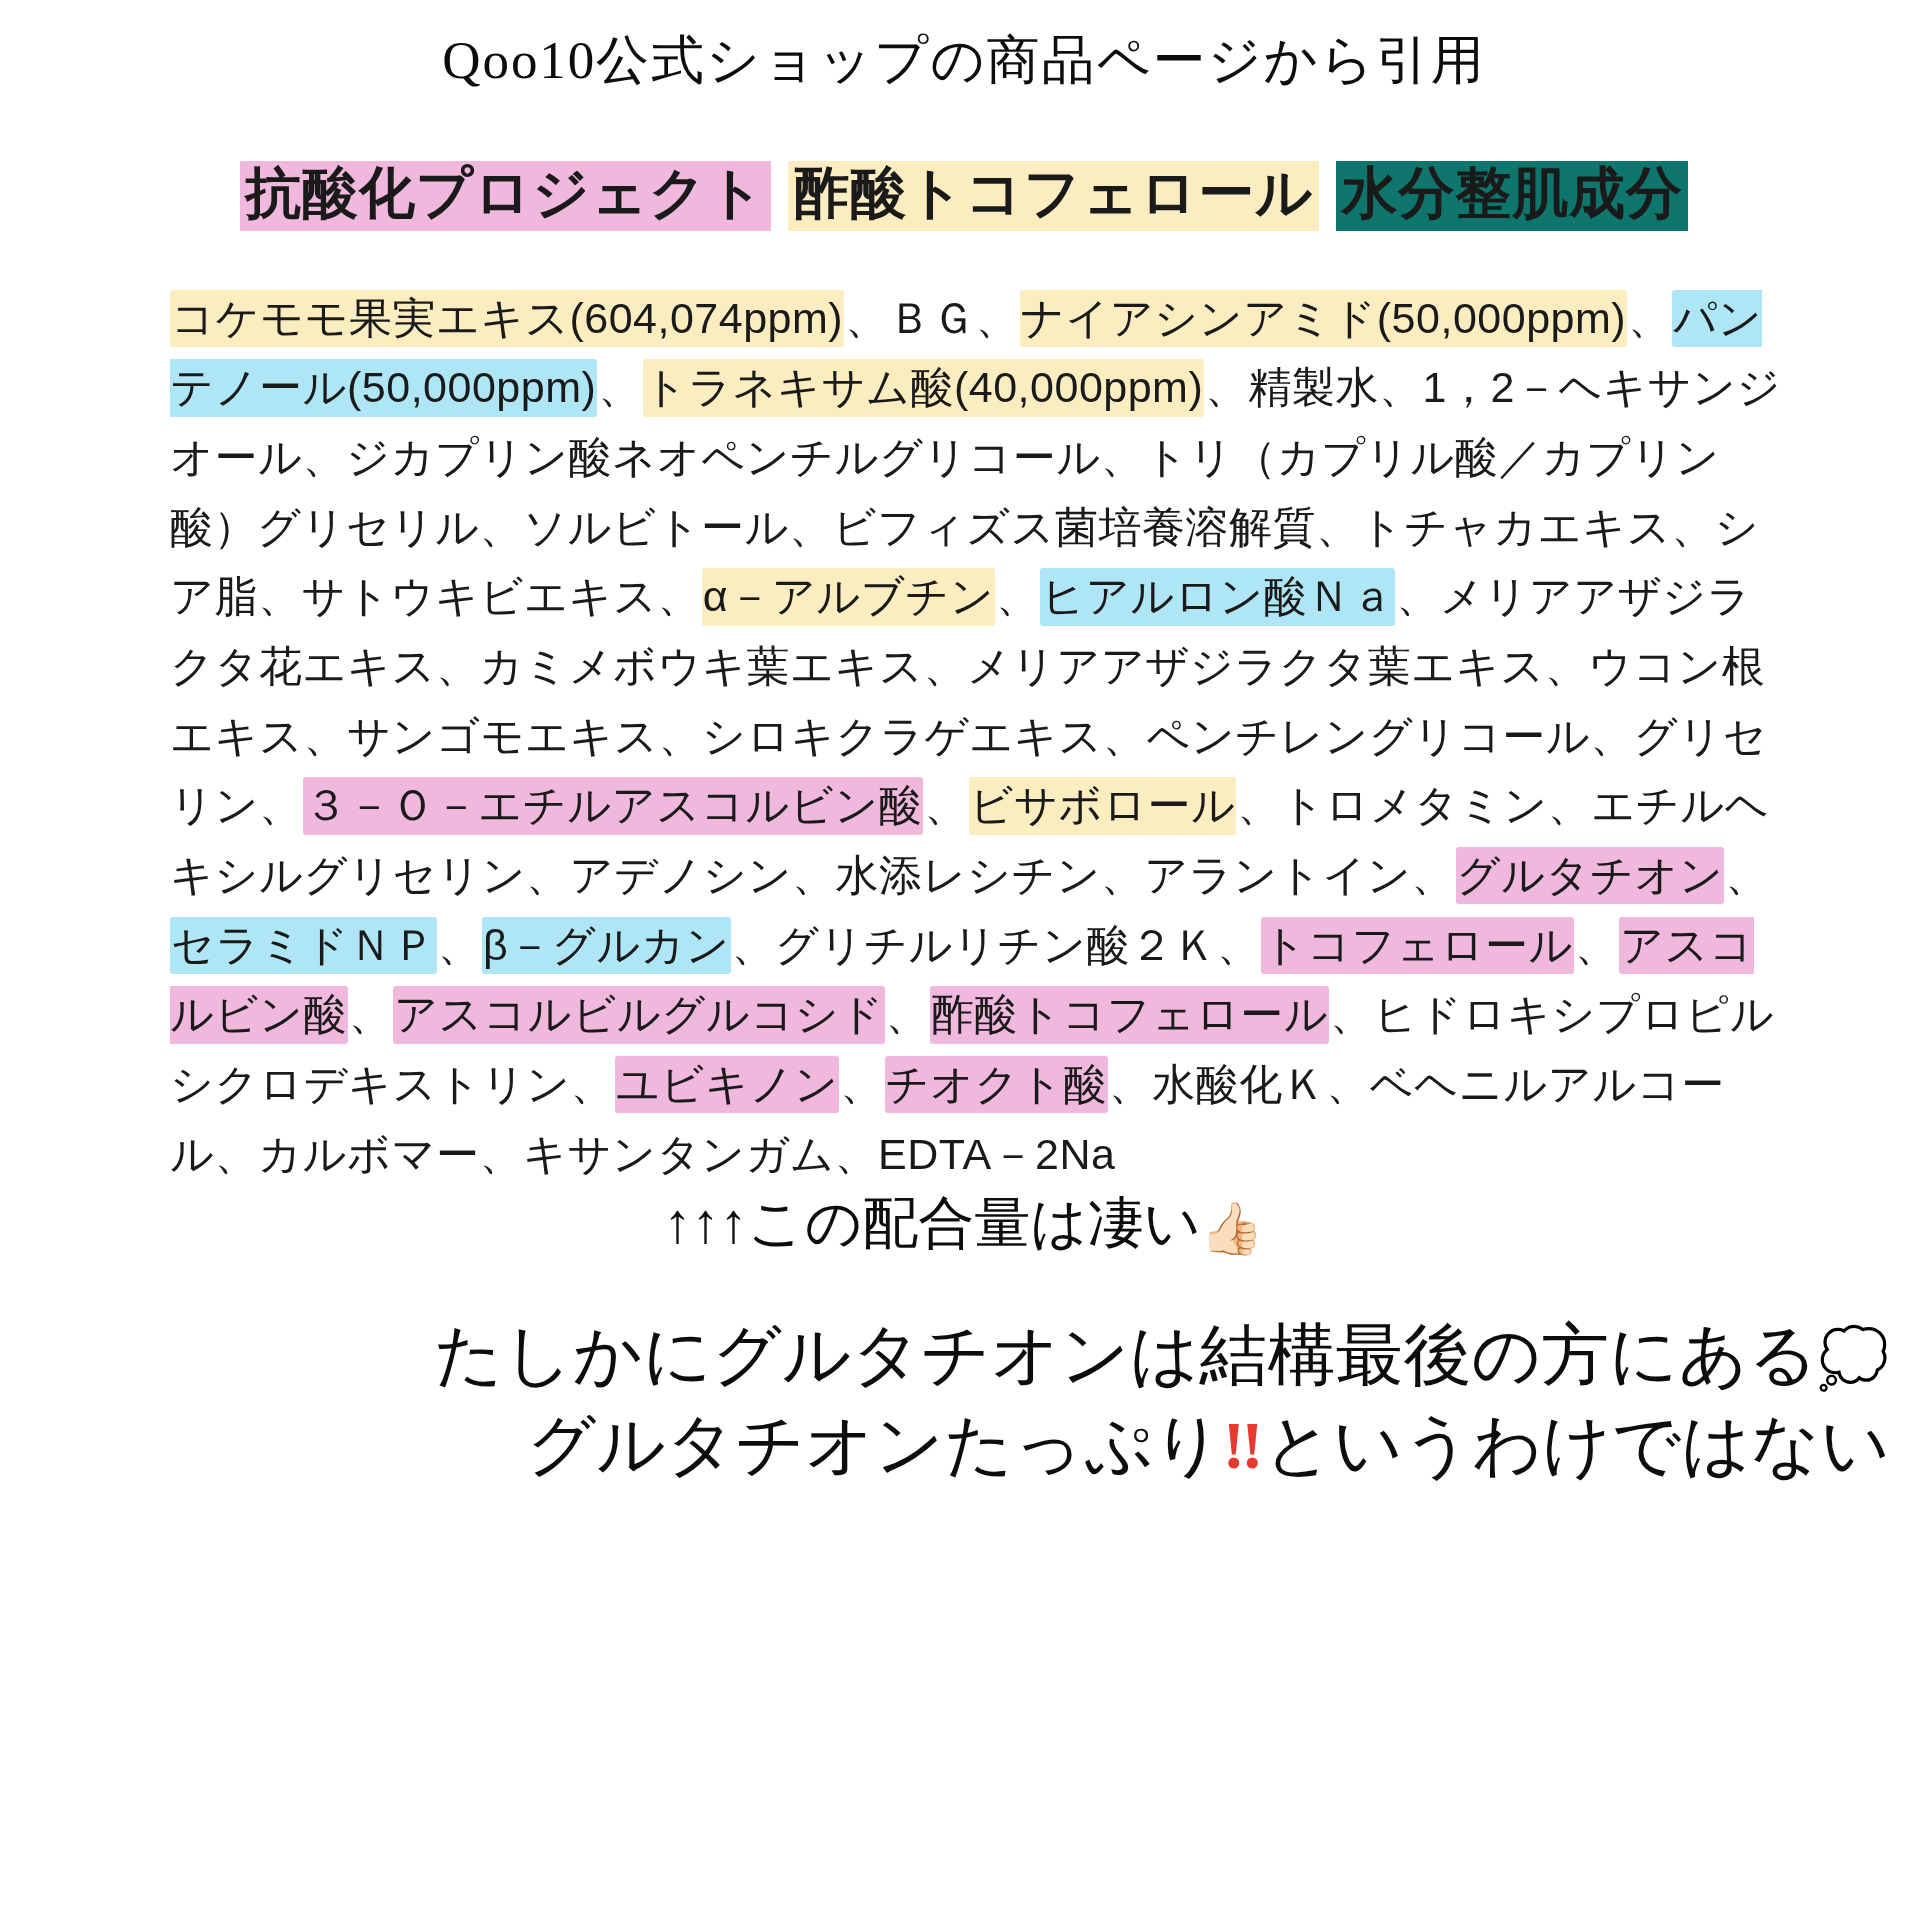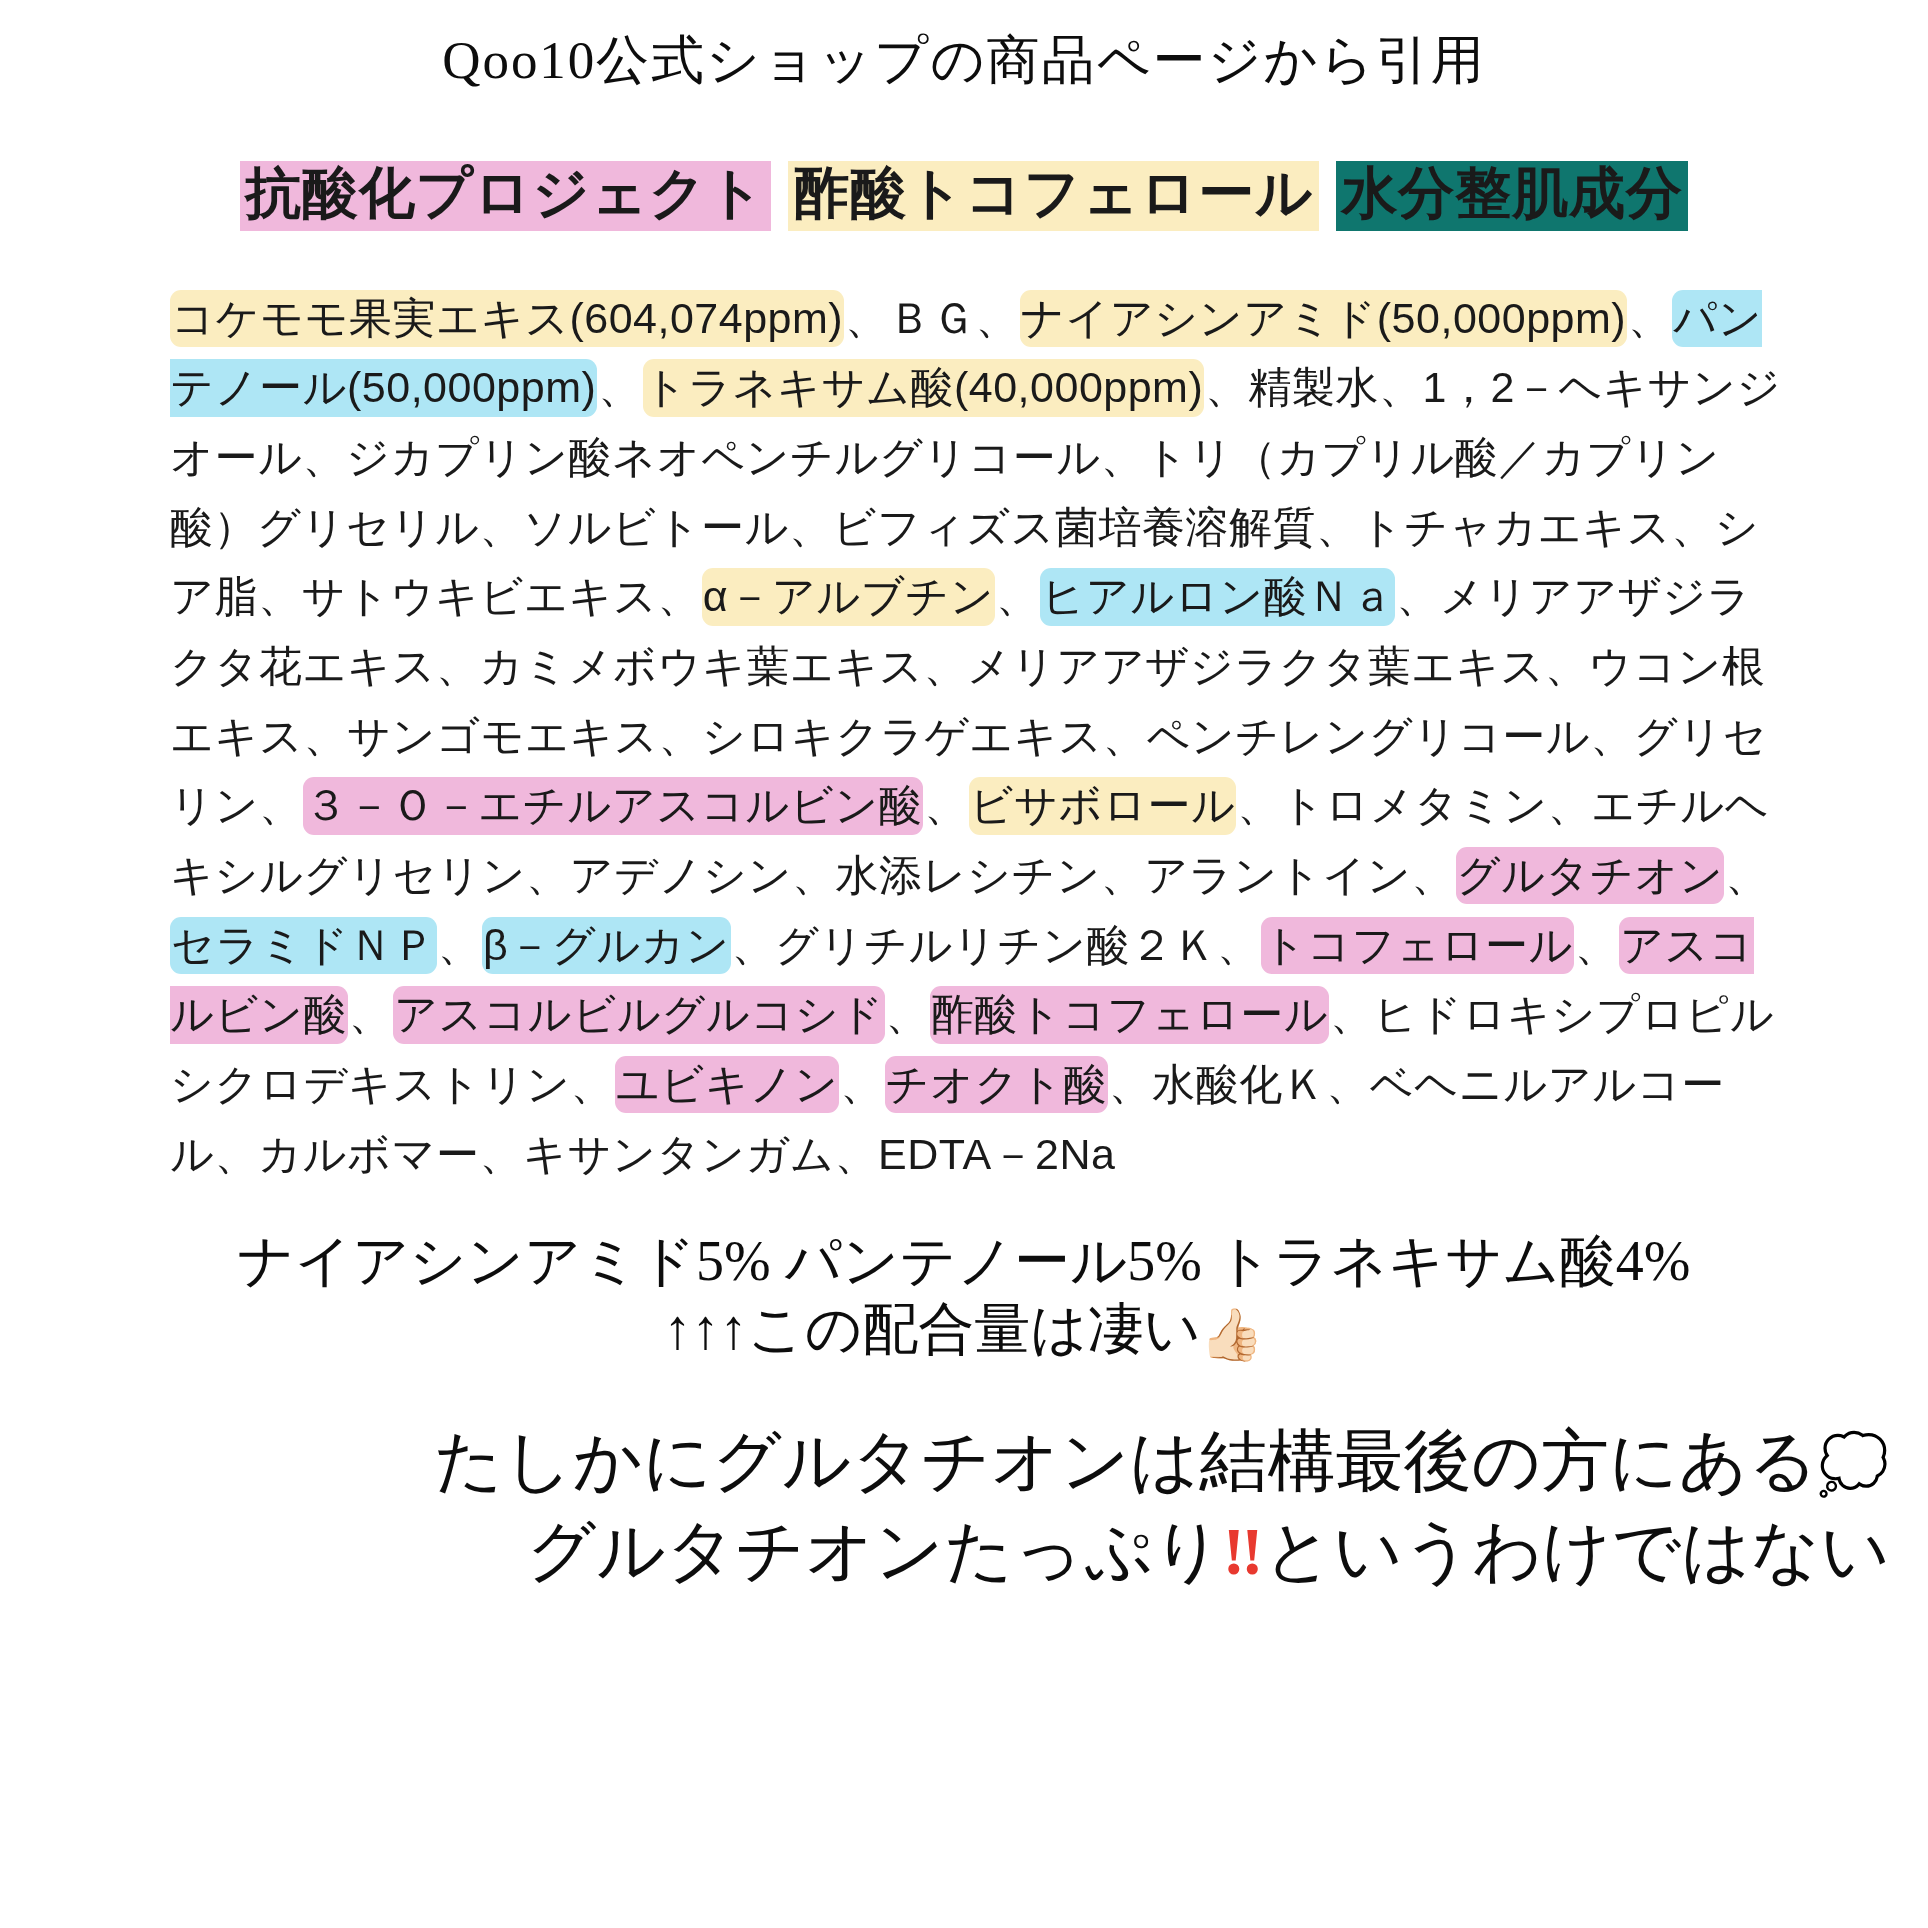--- a/index.html
+++ b/index.html
@@ -54,21 +54,21 @@
     margin: 53px 22.6px 0 132px;
     font-size: 43px;
     line-height: 1.62;
     letter-spacing: 0.5px;
     text-align: left;
     width: 1620px;
     word-break: break-all;
   }
   .ingredients .seg {
     padding: 3.8px 0.9px 5.6px 0.9px;
-    border-radius: 11px;
+    border-radius: 3px;
   }
 
   
   .percent-line {
     margin-top: 38px;
     text-align: center;
     font-family: "Liberation Serif", "DejaVu Serif", serif;
     font-size: 56px;
     letter-spacing: 0px;
     line-height: 1.22;
@@ -111,21 +111,20 @@
   <div class="source-note">Qoo10公式ショップの商品ページから引用</div>
 
   <div class="category-row">
       <span class="category-tag" style="background: rgb(240, 184, 220);">抗酸化プロジェクト</span>
       <span class="category-tag" style="background: rgb(251, 237, 192);">酢酸トコフェロール</span>
       <span class="category-tag" style="background: #0f766e;">水分整肌成分</span>
     </div>
 
   <div class="ingredients"><span class="seg" style="background: rgb(251, 237, 192);">コケモモ果実エキス(604,074ppm)</span><span class="seg">、ＢＧ、</span><span class="seg" style="background: rgb(251, 237, 192);">ナイアシンアミド(50,000ppm)</span><span class="seg">、</span><span class="seg" style="background: rgb(174, 230, 245);">パンテノール(50,000ppm)</span><span class="seg">、</span><span class="seg" style="background: rgb(251, 237, 192);">トラネキサム酸(40,000ppm)</span><span class="seg">、精製水、1，2－ヘキサンジオール、ジカプリン酸ネオペンチルグリコール、トリ（カプリル酸／カプリン酸）グリセリル、ソルビトール、ビフィズス菌培養溶解質、トチャカエキス、シア脂、サトウキビエキス、</span><span class="seg" style="background: rgb(251, 237, 192);">α－アルブチン</span><span class="seg">、</span><span class="seg" style="background: rgb(174, 230, 245);">ヒアルロン酸Ｎａ</span><span class="seg">、メリアアザジラクタ花エキス、カミメボウキ葉エキス、メリアアザジラクタ葉エキス、ウコン根エキス、サンゴモエキス、シロキクラゲエキス、ペンチレングリコール、グリセリン、</span><span class="seg" style="background: rgb(240, 184, 220);">３－Ｏ－エチルアスコルビン酸</span><span class="seg">、</span><span class="seg" style="background: rgb(251, 237, 192);">ビサボロール</span><span class="seg">、トロメタミン、エチルヘキシルグリセリン、アデノシン、水添レシチン、アラントイン、</span><span class="seg" style="background: rgb(240, 184, 220);">グルタチオン</span><span class="seg">、</span><span class="seg" style="background: rgb(174, 230, 245);">セラミドＮＰ</span><span class="seg">、</span><span class="seg" style="background: rgb(174, 230, 245);">β－グルカン</span><span class="seg">、グリチルリチン酸２Ｋ、</span><span class="seg" style="background: rgb(240, 184, 220);">トコフェロール</span><span class="seg">、</span><span class="seg" style="background: rgb(240, 184, 220);">アスコルビン酸</span><span class="seg">、</span><span class="seg" style="background: rgb(240, 184, 220);">アスコルビルグルコシド</span><span class="seg">、</span><span class="seg" style="background: rgb(240, 184, 220);">酢酸トコフェロール</span><span class="seg">、ヒドロキシプロピルシクロデキストリン、</span><span class="seg" style="background: rgb(240, 184, 220);">ユビキノン</span><span class="seg">、</span><span class="seg" style="background: rgb(240, 184, 220);">チオクト酸</span><span class="seg">、水酸化Ｋ、ベヘニルアルコール、カルボマー、キサンタンガム、EDTA－2Na</span></div>
 
-  <div class="percent-line">ナイアシンアミド5% パンテノール5% トラネキサム酸4%</div>
 
   <div class="arrow-line">
     <span>↑↑↑この配合量は凄い</span><span class="thumb">👍🏻</span>
   </div>
 
   <div class="conclusion">
     <div>
       <span>たしかにグルタチオンは結構最後の方にある</span><span class="cloud">💭</span>
     </div>
     <div>

